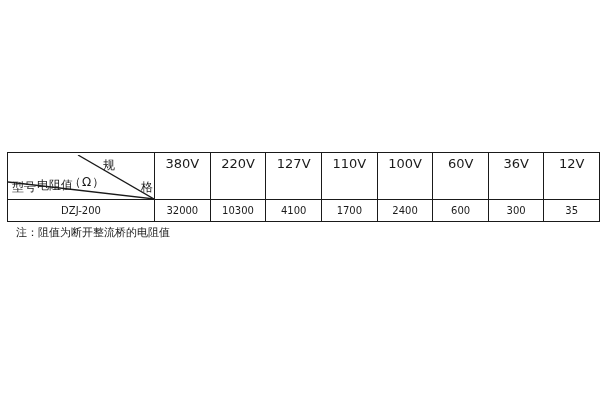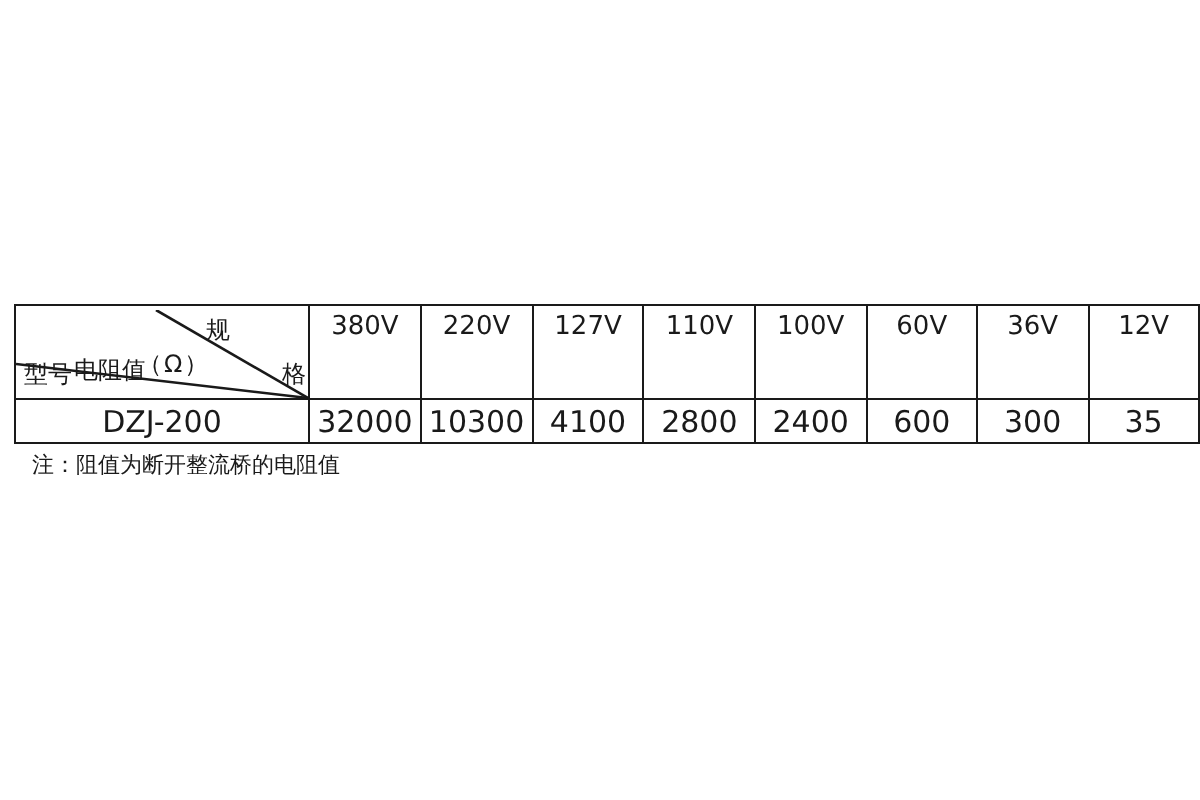--- a/index.html
+++ b/index.html
@@ -51,21 +51,21 @@
     height: 43px;
     vertical-align: top;
     text-align: center;
     font-size: 13px;
     padding-top: 3px;
   }
   td.model-cell, td.dv {
     height: 21px;
     text-align: center;
     vertical-align: middle;
-    font-size: 15px;
+    font-size: 10px;
   }
   .note {
     position: absolute;
     left: 16px;
     top: 226px;
     font-size: 11px;
     line-height: 13px;
     white-space: nowrap;
   }
 </style>
@@ -97,21 +97,21 @@
         <td class="vh">100V</td>
         <td class="vh">60V</td>
         <td class="vh">36V</td>
         <td class="vh">12V</td>
       </tr>
       <tr>
         <td class="model-cell">DZJ-200</td>
         <td class="dv">32000</td>
         <td class="dv">10300</td>
         <td class="dv">4100</td>
-        <td class="dv">2800</td>
+        <td class="dv">1700</td>
         <td class="dv">2400</td>
         <td class="dv">600</td>
         <td class="dv">300</td>
         <td class="dv">35</td>
       </tr>
     </tbody>
   </table>
 
   <div class="note">注：阻值为断开整流桥的电阻值</div>
 

